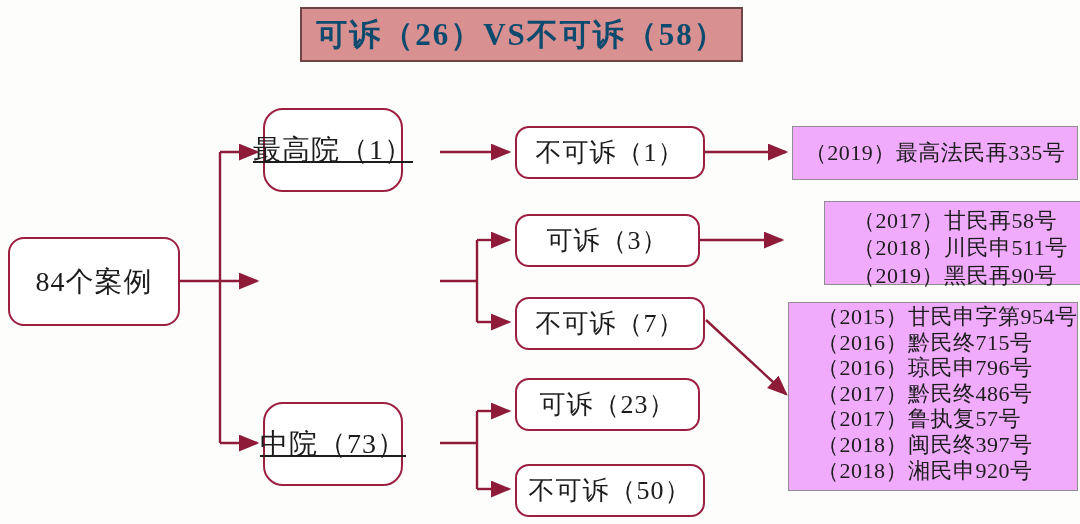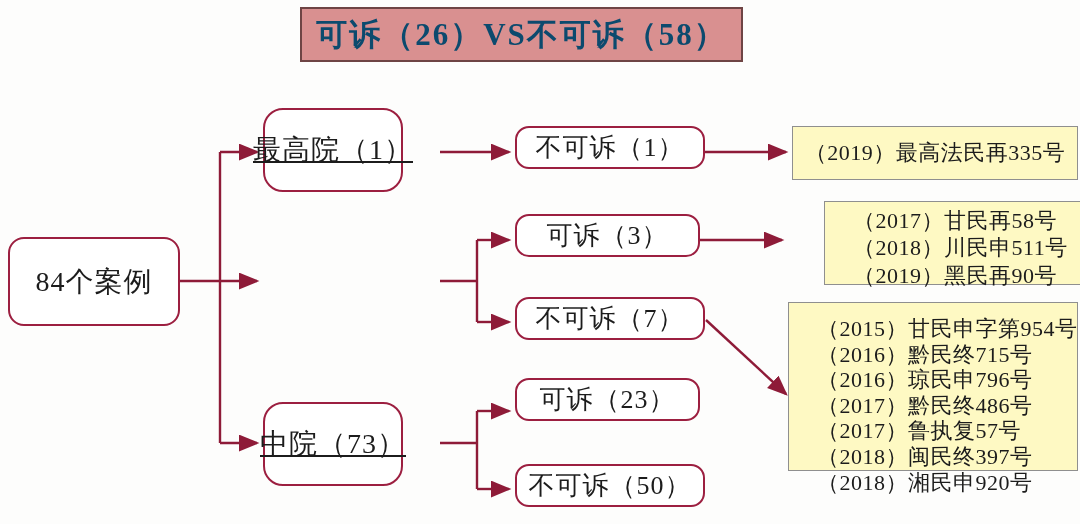--- a/index.html
+++ b/index.html
@@ -47,50 +47,50 @@
   }
   .node-root {
     left: 8px; top: 237px;
     width: 172px; height: 89px;
     border-radius: 16px;
   }
   .node-court { width: 140px; height: 84px; left: 263px; border-radius: 20px; text-decoration: underline; }
   .node-court-supreme { top: 108px; }
   .node-court-high    { top: 240px; }
   .node-court-mid     { top: 402px; }
-  .node-outcome { left: 515px; height: 43px; border-radius: 14px; font-size: 26px; }
+  .node-outcome { left: 515px; height: 53px; border-radius: 14px; font-size: 26px; }
   .node-outcome-1 { top: 126px; width: 190px; }
   .node-outcome-2 { top: 214px; width: 185px; }
   .node-outcome-3 { top: 297px; width: 190px; }
   .node-outcome-4 { top: 378px; width: 185px; }
   .node-outcome-5 { top: 464px; width: 190px; }
   .case-box {
     position: absolute;
-    background: #fef9c3;
+    background: #f0abfc;
     border: 1.5px solid #8f8f8f;
     box-sizing: border-box;
     font-size: 22px;
     letter-spacing: 0.5px;
     line-height: 1.24;
     white-space: nowrap;
   }
   .case-box-1 {
     left: 792px; top: 126px;
     width: 286px; height: 54px;
     display: flex; align-items: center; justify-content: center;
   }
   .case-box-2 {
     left: 824px; top: 201px;
     width: 284px; height: 84px;
     padding: 5px 0 0 28px;
   }
   .case-box-3 {
     left: 788px; top: 302px;
-    width: 290px; height: 169px;
-    padding: 13px 0 0 28px;
+    width: 290px; height: 189px;
+    padding: 1px 0 0 28px;
   }
   .case-line { display: block; }
   .case-box-3 .case-line { line-height: 25.6px; }
 </style>
 </head>
 <body>
 
 <div class="stage">
 
   <svg class="connectors" viewBox="0 0 1080 524" xmlns="http://www.w3.org/2000/svg">

